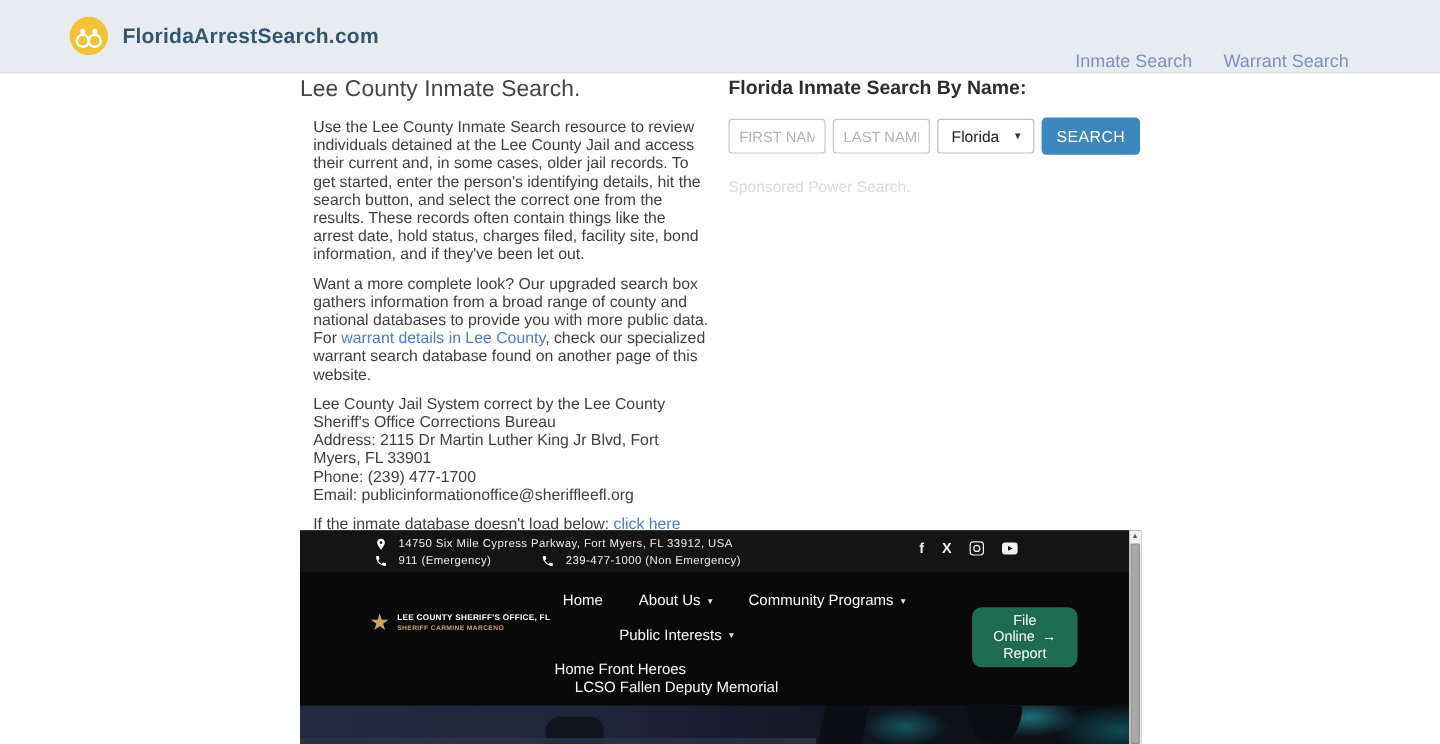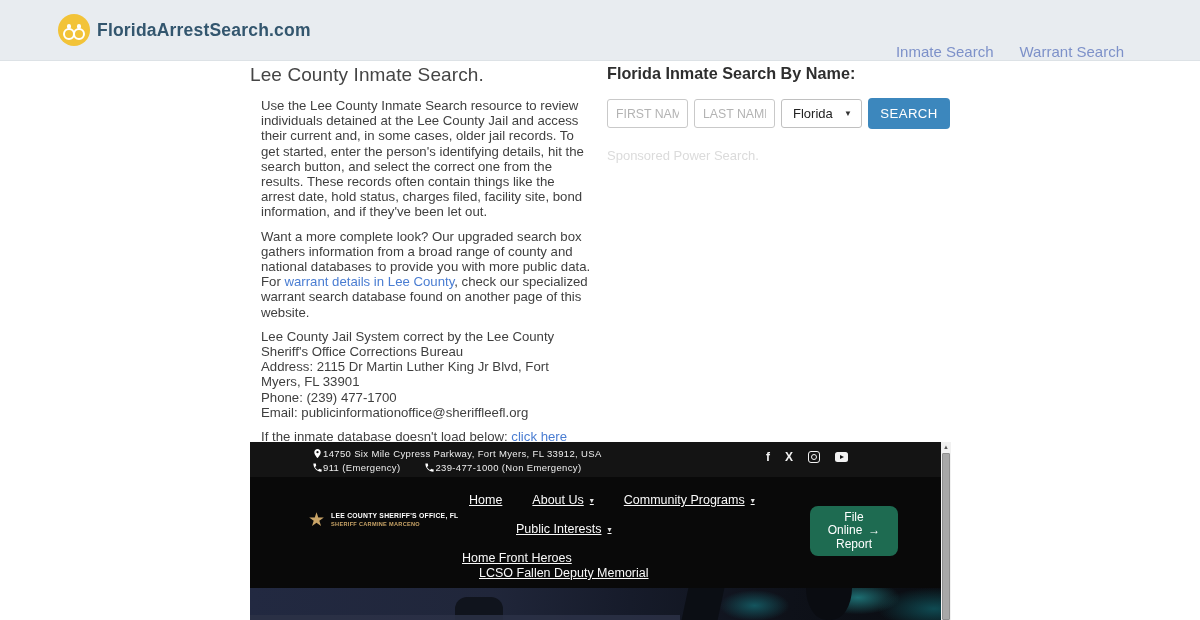--- a/index.html
+++ b/index.html
@@ -2,21 +2,21 @@
 <html><head>
 <meta charset="utf-8">
 <style>
   html,body{margin:0;padding:0;background:#fff;}
   .page{position:relative;width:1200px;height:620px;background:#ffffff;
         font-family:"Liberation Sans",sans-serif;overflow:hidden;}
 
   
   .header{position:absolute;top:0;left:0;width:1200px;height:61px;background:#e8ecf0;
           border-bottom:1px solid #dde2e6;display:flex;align-items:center;box-sizing:border-box;}
-  .brand{display:flex;align-items:center;gap:7px;margin-left:58px;cursor:pointer;}
+  .brand{display:flex;align-items:center;gap:12px;margin-left:58px;cursor:pointer;}
   .logo-circle{width:32px;height:32px;border-radius:50%;background:#f2c338;position:relative;flex:0 0 auto;}
   .cuff{position:absolute;bottom:6px;width:8px;height:8px;border:2px solid #fff;border-radius:50%;}
   .cuff.l{left:5px;} .cuff.r{right:5px;}
   .cuff::before{content:"";position:absolute;top:-6px;left:2px;width:4px;height:5px;
                 background:#fff;border-radius:2px;}
   .brand-text{font-size:17.5px;font-weight:bold;color:#33566e;letter-spacing:.2px;}
   .header-nav{margin-left:auto;margin-right:76px;display:flex;gap:26px;}
   .header-nav .hnav{color:#7d91c9;font-size:15px;text-decoration:none;cursor:pointer;margin-top:42px;}
 
   
@@ -36,37 +36,37 @@
                 align-items:center;justify-content:space-between;box-sizing:border-box;
                 padding:0 9px 0 11px;font-size:13px;color:#222;background:#fff;cursor:pointer;}
   .sel-caret{font-size:8px;color:#333;}
   .search-btn{width:82px;height:31px;background:#3c87bd;border:none;border-radius:4px;color:#fff;
               font-size:13.2px;letter-spacing:.4px;font-family:inherit;cursor:pointer;}
   .sponsored{margin-top:19px;font-size:13px;color:#dbdbdb;}
 
   
   .embed{position:absolute;left:250px;top:442px;width:701px;height:178px;background:#0a0a0a;}
   .embed-topbar{position:absolute;left:0;top:0;width:691px;height:35px;background:#141414;}
-  .tb-row{position:absolute;left:62px;display:flex;align-items:center;color:#ededed;
+  .tb-row{position:absolute;left:62px;display:flex;align-items:center;gap:9px;color:#ededed;
           font-size:9.5px;letter-spacing:.35px;white-space:nowrap;}
   .tb-row.r1{top:6px;} .tb-row.r2{top:20px;}
   .tb-gap{width:24px;}
   .tb-icon{width:11px;height:11px;flex:0 0 auto;}
   .socials{position:absolute;left:516px;top:8px;display:flex;gap:15px;align-items:center;height:14px;}
   .soc-glyph{color:#f2f2f2;font-weight:bold;font-size:12px;line-height:12px;cursor:pointer;}
   .soc-ig{width:10px;height:10px;border:1.3px solid #f2f2f2;border-radius:3px;position:relative;cursor:pointer;}
   .soc-ig::after{content:"";position:absolute;left:2px;top:2px;width:4px;height:4px;
                  border:1.2px solid #f2f2f2;border-radius:50%;}
   .soc-yt{width:13px;height:10px;background:#f2f2f2;border-radius:2.5px;position:relative;cursor:pointer;}
   .soc-yt::after{content:"";position:absolute;left:5px;top:2.5px;border-left:4px solid #141414;
                  border-top:2.5px solid transparent;border-bottom:2.5px solid transparent;}
 
   .embed-nav{position:absolute;left:0;top:35px;width:691px;height:111px;background:#090909;}
   .nav-row{position:absolute;display:flex;align-items:center;gap:30px;color:#fafafa;font-size:12.5px;
-           white-space:nowrap;text-decoration:underline;}
+           white-space:nowrap;}
   .nav-row.n1{left:219px;top:16px;} .nav-row.n2{left:229px;top:45px;flex-direction:column;} .nav-row.n3{left:212px;top:74px;flex-direction:column;}
   .nav-item{display:flex;align-items:center;gap:6px;cursor:pointer;}
   .nav-caret{font-size:8px;color:#e0e0e0;}
   .sheriff-logo{position:absolute;left:58px;top:33px;display:flex;align-items:center;gap:6px;}
   .star{color:#c9a467;font-size:19px;line-height:19px;}
   .sl-line1{font-size:6.8px;font-weight:bold;color:#fff;letter-spacing:.25px;}
   .sl-line2{font-size:5.6px;font-weight:bold;color:#c9a467;letter-spacing:.3px;margin-top:1.5px;}
   .file-btn{position:absolute;left:560px;top:29px;width:88px;height:50px;background:#1e6b51;
             border-radius:8px;color:#fff;display:flex;flex-direction:column;align-items:center;
             justify-content:center;font-size:12px;line-height:13.5px;cursor:pointer;border:none;

